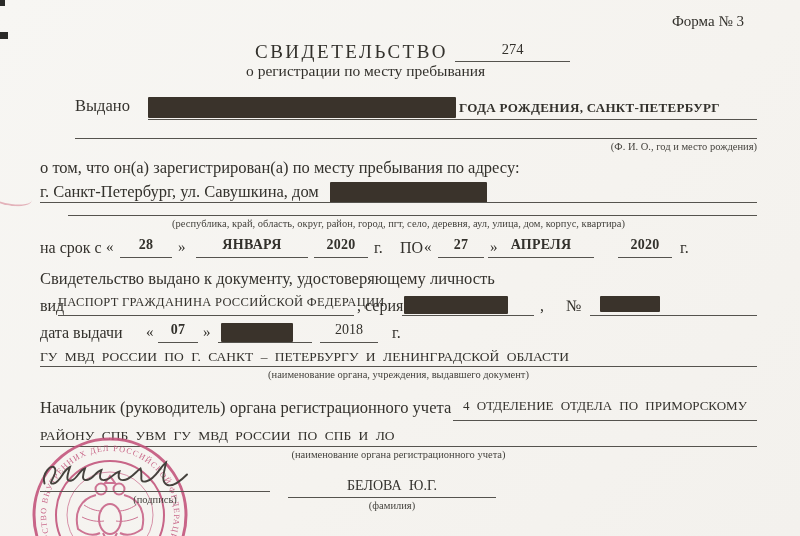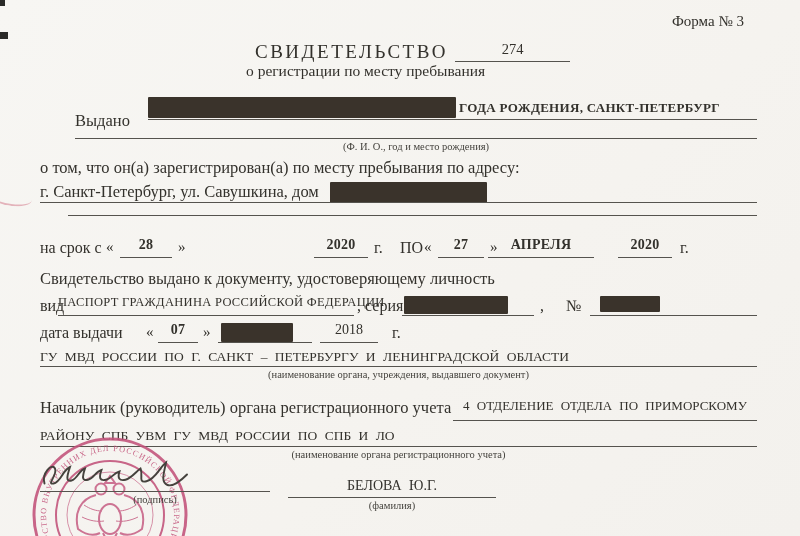--- a/index.html
+++ b/index.html
@@ -30,40 +30,42 @@
   <div class="abs" style="left:-8px;top:190px;width:40px;height:14px;border-bottom:2px solid rgba(205,100,120,.45);border-radius:50%;transform:rotate(7deg);"></div>
 
   <div class="abs t" style="left:672px;top:12px;font-size:15px;">Форма № 3</div>
 
   <div class="abs" style="left:255px;top:41px;font-size:19px;letter-spacing:2.5px;">СВИДЕТЕЛЬСТВО</div>
   <div class="abs cell" style="left:455px;top:41px;width:115px;height:20px;font-size:14.5px;">
     <span>274</span>
   </div>
   <div class="abs" style="left:246px;top:62px;font-size:15.5px;">о регистрации по месту пребывания</div>
 
-  <div class="abs t big" style="left:75px;top:96px;margin-top:15px;">Выдано</div>
+  <div class="abs t big" style="left:75px;top:96px;">Выдано</div>
   <div class="abs bar" style="left:148px;top:97px;width:308px;height:21px;"></div>
   <div class="abs val" style="left:459px;top:100px;font-size:13px;">ГОДА РОЖДЕНИЯ, САНКТ-ПЕТЕРБУРГ</div>
   <div class="abs rule" style="left:148px;top:101px;width:609px;height:18px;"></div>
 
   <div class="abs rule" style="left:75px;top:120px;width:682px;height:18px;"></div>
-  <div class="abs cap" style="left:75px;top:141px;width:682px;">(Ф. И. О., год и место рождения)</div>
+  <div class="abs cap" style="left:75px;top:141px;width:682px;text-align:right;">(Ф. И. О., год и место рождения)</div>
 
   <div class="abs t big" style="left:40px;top:158px;">о том, что он(а) зарегистрирован(а) по месту пребывания по адресу:</div>
 
   <div class="abs t big" style="left:40px;top:182px;">г. Санкт-Петербург, ул. Савушкина, дом</div>
   <div class="abs bar" style="left:330px;top:182px;width:157px;height:21px;"></div>
   <div class="abs rule" style="left:40px;top:184px;width:717px;height:18px;"></div>
 
   <div class="abs rule" style="left:68px;top:197px;width:689px;height:18px;"></div>
+  <div class="abs cap" style="left:40px;top:218px;width:717px;">(республика, край, область, округ, район, город, пгт, село, деревня, аул, улица, дом, корпус, квартира)</div>
 
   <div class="abs t" style="left:40px;top:238px;">на срок с</div>
   <span class="abs t qz" style="left:106px;top:238px;">«</span>
   <div class="abs cell val" style="left:120px;top:237px;width:52px;height:20px;">28</div>
   <span class="abs t qz" style="left:178px;top:238px;">»</span>
+  <div class="abs cell val" style="left:196px;top:237px;width:112px;height:20px;">ЯНВАРЯ</div>
   <div class="abs cell val" style="left:314px;top:237px;width:54px;height:20px;">2020</div>
   <span class="abs t" style="left:374px;top:238px;">г.</span>
   <span class="abs t" style="left:400px;top:238px;">ПО</span>
   <span class="abs t qz" style="left:424px;top:238px;">«</span>
   <div class="abs cell val" style="left:438px;top:237px;width:46px;height:20px;">27</div>
   <span class="abs t qz" style="left:490px;top:238px;">»</span>
   <div class="abs cell val" style="left:488px;top:237px;width:106px;height:20px;">АПРЕЛЯ</div>
   <div class="abs cell val" style="left:618px;top:237px;width:54px;height:20px;">2020</div>
   <span class="abs t" style="left:680px;top:238px;">г.</span>
 

